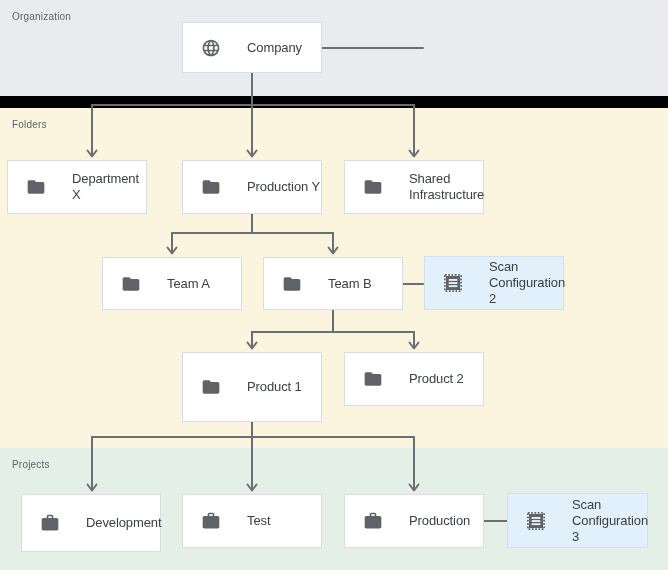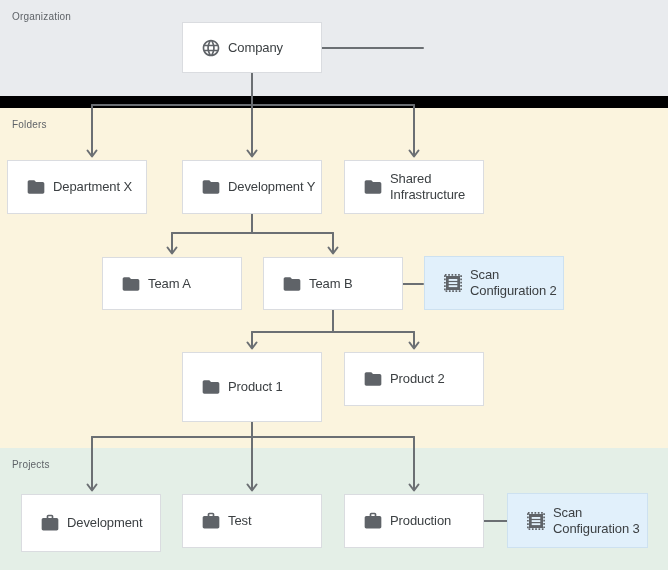--- a/index.html
+++ b/index.html
@@ -19,21 +19,21 @@
     font-size:10px;color:var(--label-gray,#5f6368);
     letter-spacing:.2px;
   }
   #connectors{position:absolute;left:0;top:0;z-index:2;pointer-events:none;}
   .node{
     position:absolute;z-index:3;
     box-sizing:border-box;
     background:var(--node-bg,#ffffff);
     border:1px solid var(--node-border,#dadce0);
     display:flex;align-items:center;
-    padding-left:18px;gap:7px;
+    padding-left:18px;gap:26px;
   }
   .node.scan{
     background:var(--scan-config-bg,#e1f0fb);
     border:1px solid #cde1f0;
   }
   .node .icon{
     width:20px;height:20px;flex:0 0 20px;
     color:var(--icon-gray,#5f6368);
     display:flex;align-items:center;justify-content:center;
   }
@@ -116,21 +116,21 @@
     </span>
     <span class="node-label">Department X</span>
   </div>
 
   <div class="node" style="left:182px;top:160px;width:140px;height:54px">
     <span class="icon">
       <svg width="20" height="20" viewBox="0 0 24 24" fill="currentColor">
           <path d="M10 4H4c-1.1 0-1.99.9-1.99 2L2 18c0 1.1.9 2 2 2h16c1.1 0 2-.9 2-2V8c0-1.1-.9-2-2-2h-8l-2-2z"></path>
         </svg>
     </span>
-    <span class="node-label">Development Y</span>
+    <span class="node-label">Production Y</span>
   </div>
 
   <div class="node" style="left:344px;top:160px;width:140px;height:54px">
     <span class="icon">
       <svg width="20" height="20" viewBox="0 0 24 24" fill="currentColor">
           <path d="M10 4H4c-1.1 0-1.99.9-1.99 2L2 18c0 1.1.9 2 2 2h16c1.1 0 2-.9 2-2V8c0-1.1-.9-2-2-2h-8l-2-2z"></path>
         </svg>
     </span>
     <span class="node-label">Shared Infrastructure</span>
   </div>

